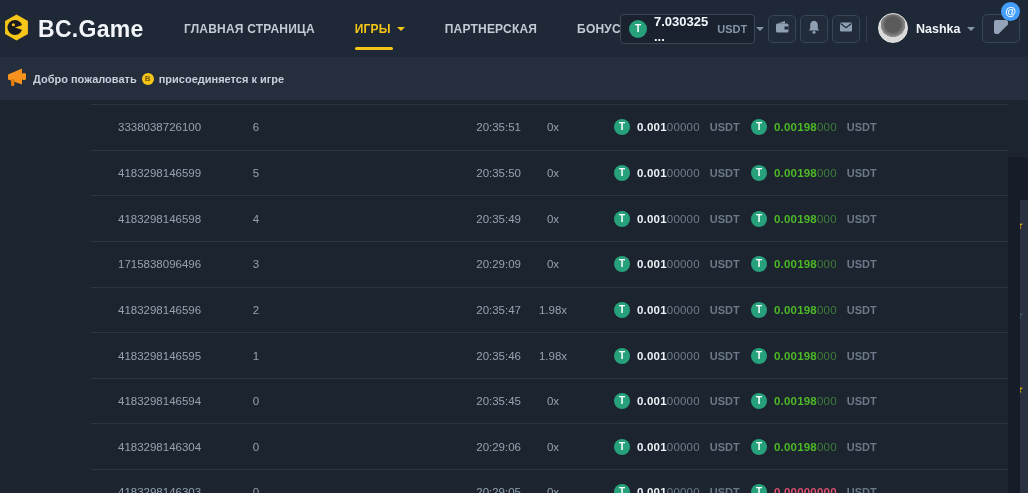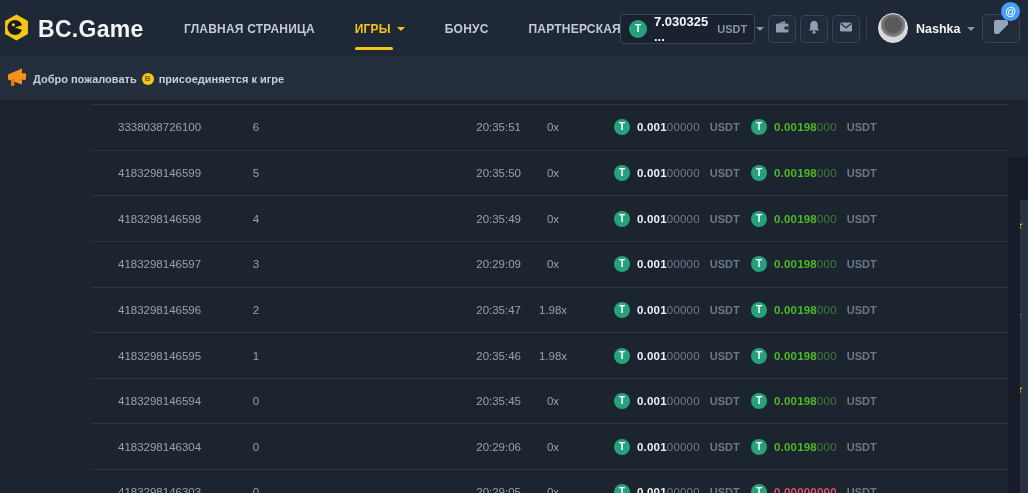--- a/index.html
+++ b/index.html
@@ -132,24 +132,24 @@
 
     <div class="nav">
       <div class="nav-item">
         <span>ГЛАВНАЯ СТРАНИЦА</span>
       </div>
       <div class="nav-item active">
         <span>ИГРЫ</span>
         <span class="caret"></span>
       </div>
       <div class="nav-item">
-        <span>БОНУС</span>
+        <span>ПАРТНЕРСКАЯ</span>
       </div>
       <div class="nav-item">
-        <span>ПАРТНЕРСКАЯ</span>
+        <span>БОНУС</span>
       </div>
       <div class="nav-item">
         <span>ФОРУМ</span>
       </div>
     </div>
 
     <div class="balance">
       <span class="tether">T</span>
       <span class="balance-amount">7.030325 ...</span>
       <span class="balance-cur">USDT</span>
@@ -287,21 +287,21 @@
       <span class="cur">USDT</span>
     </div>
     <div class="c-money c-payout">
       <span class="tether">T</span>
       <span class="amt"><span class="amt-main p-main win">0.00198</span><span class="amt-rest p-rest win">000</span></span>
       <span class="cur">USDT</span>
     </div>
   </div>
 
   <div class="trow">
-    <div class="c-id"><span>4183298146597</span></div>
+    <div class="c-id"><span>1715838096496</span></div>
     <div class="c-round"><span>3</span></div>
     <div class="c-time"><span>20:29:09</span></div>
     <div class="c-mult"><span>0x</span></div>
     <div class="c-money c-bet">
       <span class="tether">T</span>
       <span class="amt"><span class="amt-main">0.001</span><span class="amt-rest">00000</span></span>
       <span class="cur">USDT</span>
     </div>
     <div class="c-money c-payout">
       <span class="tether">T</span>

